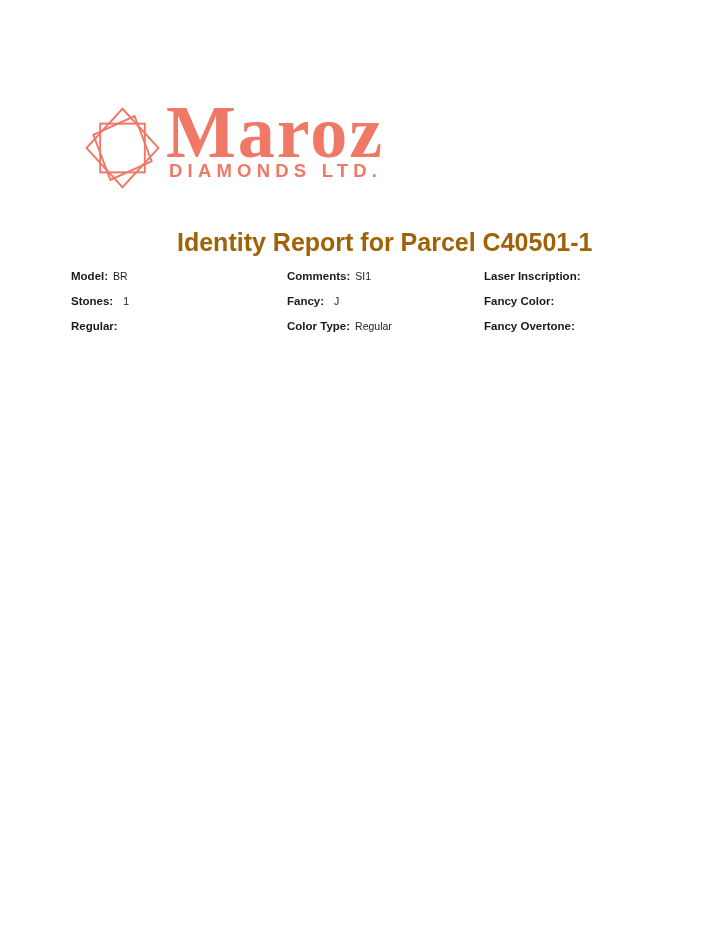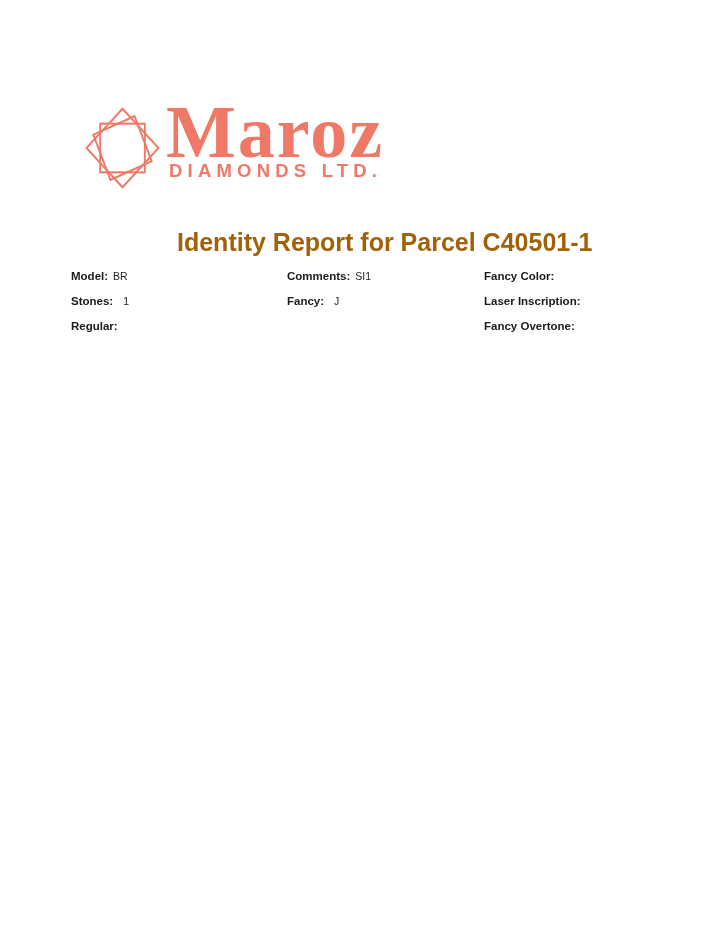--- a/index.html
+++ b/index.html
@@ -91,27 +91,30 @@
     </div>
   </div>
 
   <div class="fields-col col2">
     <div class="field-row">
       <span class="field-label">Comments:</span><span class="field-value gap-sm">SI1</span>
     </div>
     <div class="field-row">
       <span class="field-label">Fancy:</span><span class="field-value gap-md">J</span>
     </div>
+    <div class="field-row">
+      <span class="field-label">Color Type:</span><span class="field-value gap-sm">Regular</span>
+    </div>
   </div>
 
   <div class="fields-col col3">
     <div class="field-row">
-      <span class="field-label">Fancy Color:</span><span class="field-value gap-sm"></span>
+      <span class="field-label">Laser Inscription:</span><span class="field-value gap-sm"></span>
     </div>
     <div class="field-row">
-      <span class="field-label">Laser Inscription:</span><span class="field-value gap-sm"></span>
+      <span class="field-label">Fancy Color:</span><span class="field-value gap-sm"></span>
     </div>
     <div class="field-row">
       <span class="field-label">Fancy Overtone:</span><span class="field-value gap-sm"></span>
     </div>
   </div>
 
 </div>
 
 </body></html>

